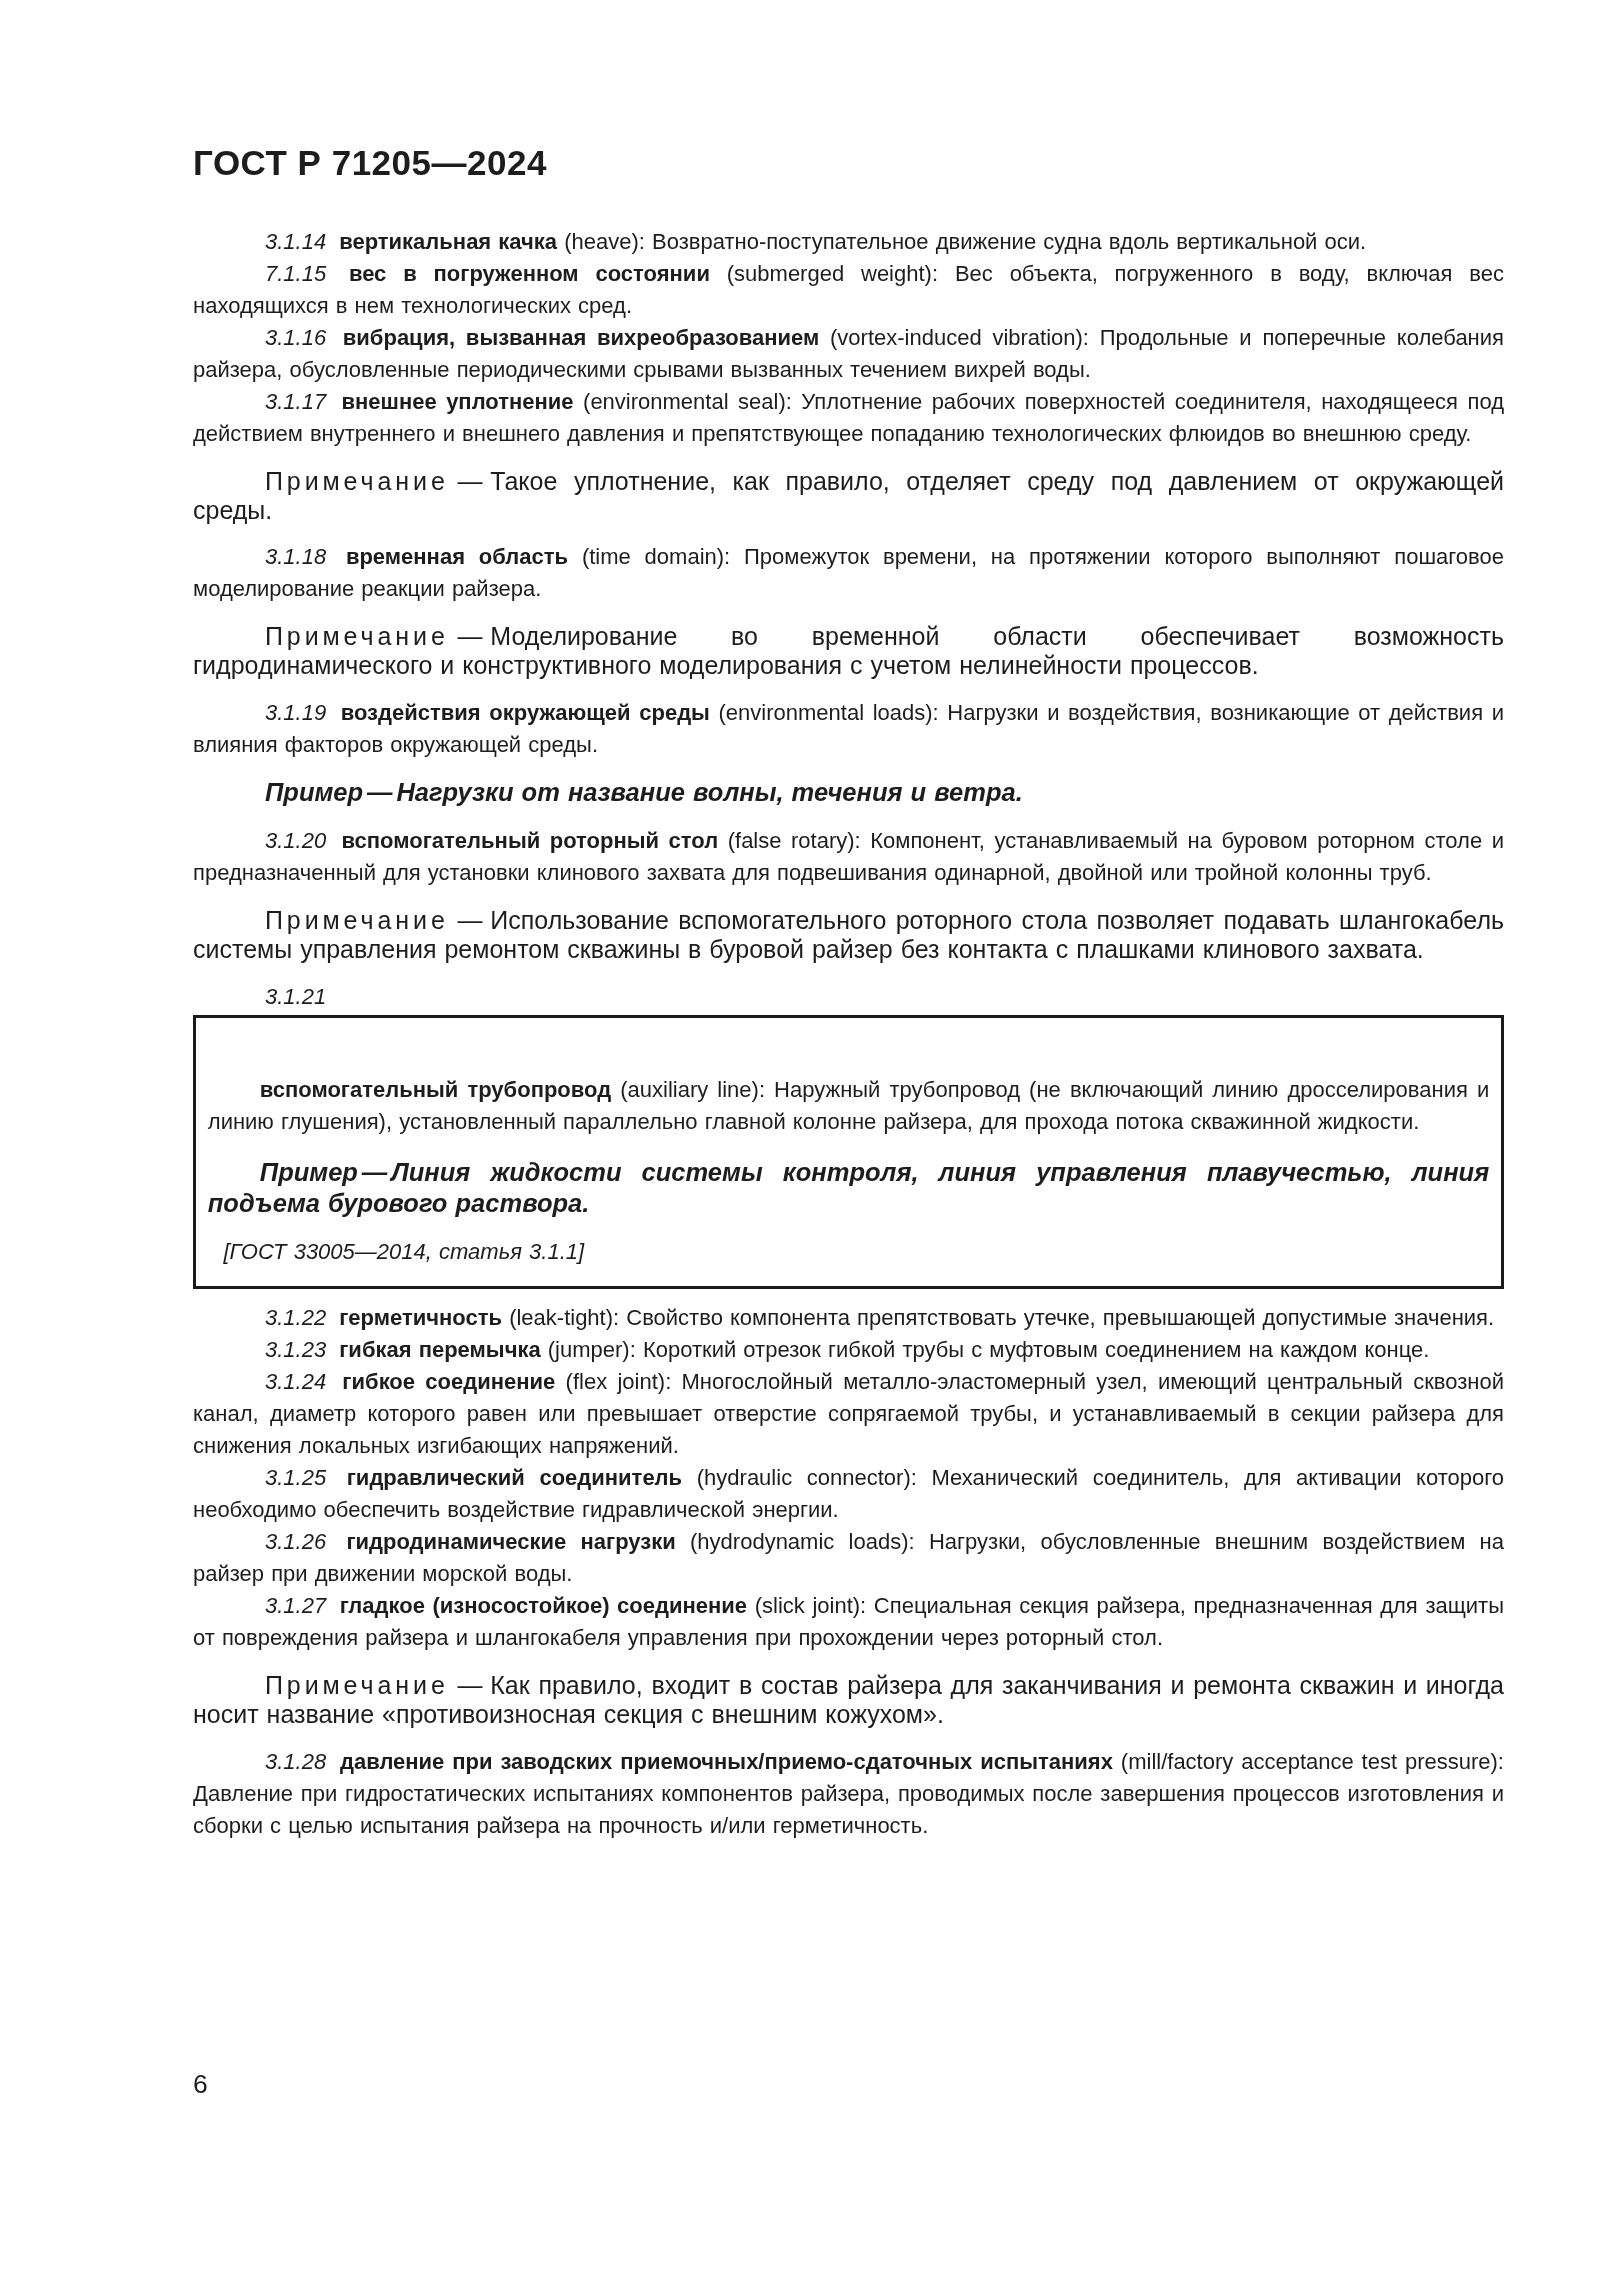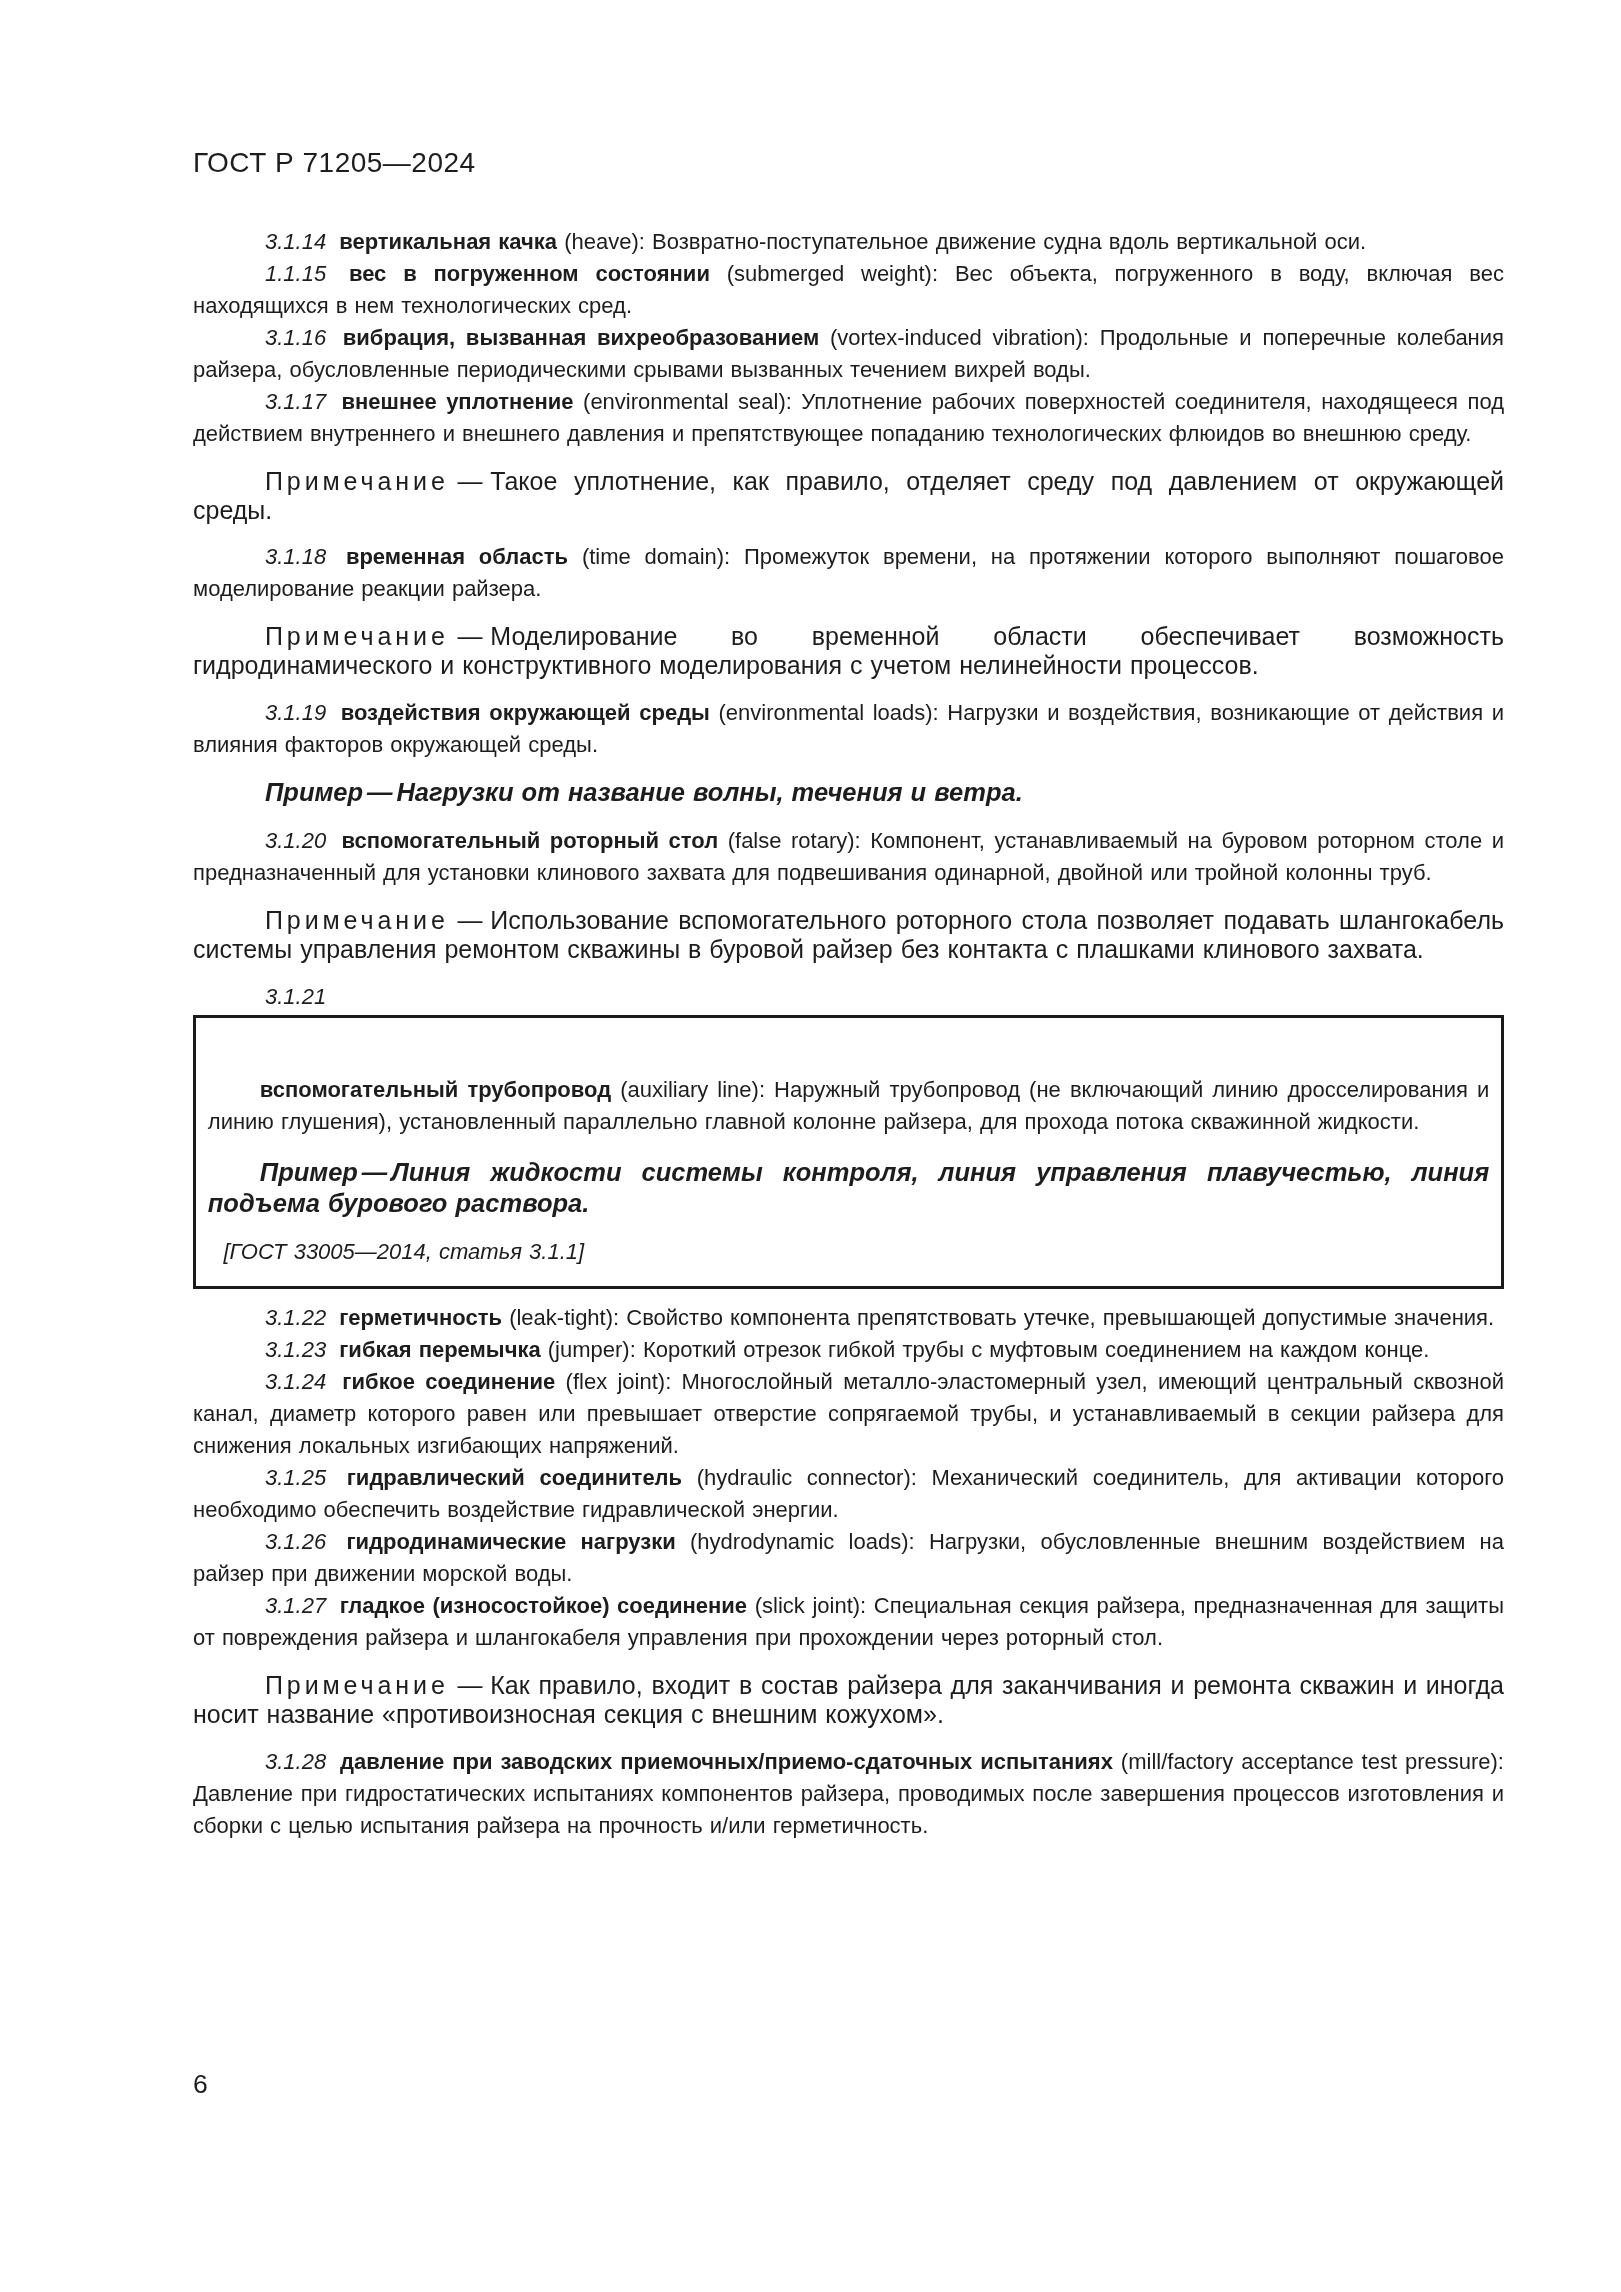--- a/index.html
+++ b/index.html
@@ -19,23 +19,23 @@
     position: absolute;
     left: 0; top: 0;
     width: 1621px;
     height: 2293px;
     background: #ffffff;
   }
   .running-header {
     position: absolute;
     left: 193px;
     top: 147px;
-    font-size: 28px;
+    font-size: 35px;
     line-height: 32px;
-    font-weight: 400;
+    font-weight: 700;
     letter-spacing: 0.5px;
     white-space: nowrap;
   }
   .doc-content {
     position: absolute;
     left: 193px;
     top: 226px;
     width: 1311px;
   }
   .para {
@@ -104,21 +104,21 @@
     line-height: 32px;
   }
 </style>
 </head>
 <body>
 
 <div class="page">
   <div class="running-header">ГОСТ Р 71205—2024</div>
   <main class="doc-content" id="doc-content">
       <p class="para term"><i class="tnum">3.1.14</i> <b class="tname">вертикальная качка</b> <span class="trest">(heave): Возвратно-поступательное движение судна вдоль вертикальной оси.</span></p>
-      <p class="para term"><i class="tnum">1.1.15</i> <b class="tname">вес в погруженном состоянии</b> <span class="trest">(submerged weight): Вес объекта, погруженного в воду, включая вес находящихся в нем технологических сред.</span></p>
+      <p class="para term"><i class="tnum">7.1.15</i> <b class="tname">вес в погруженном состоянии</b> <span class="trest">(submerged weight): Вес объекта, погруженного в воду, включая вес находящихся в нем технологических сред.</span></p>
       <p class="para term"><i class="tnum">3.1.16</i> <b class="tname">вибрация, вызванная вихреобразованием</b> <span class="trest">(vortex-induced vibration): Продольные и поперечные колебания райзера, обусловленные периодическими срывами вызванных течением вихрей воды.</span></p>
       <p class="para term"><i class="tnum">3.1.17</i> <b class="tname">внешнее уплотнение</b> <span class="trest">(environmental seal): Уплотнение рабочих поверхностей соединителя, находящееся под действием внутреннего и внешнего давления и препятствующее попаданию технологических флюидов во внешнюю среду.</span></p>
       <p class="para note"><span class="note-label">Примечание</span><span class="dash">—</span><span class="note-text">Такое уплотнение, как правило, отделяет среду под давлением от окружающей среды.</span></p>
       <p class="para term"><i class="tnum">3.1.18</i> <b class="tname">временная область</b> <span class="trest">(time domain): Промежуток времени, на протяжении которого выполняют пошаговое моделирование реакции райзера.</span></p>
       <p class="para note"><span class="note-label">Примечание</span><span class="dash">—</span><span class="note-text">Моделирование во временной области обеспечивает возможность гидродинамического и конструктивного моделирования с учетом нелинейности процессов.</span></p>
       <p class="para term"><i class="tnum">3.1.19</i> <b class="tname">воздействия окружающей среды</b> <span class="trest">(environmental loads): Нагрузки и воздействия, возникающие от действия и влияния факторов окружающей среды.</span></p>
       <p class="para example"><span class="ex-label">Пример</span><span class="dash">—</span><span class="ex-text">Нагрузки от название волны, течения и ветра.</span></p>
       <p class="para term"><i class="tnum">3.1.20</i> <b class="tname">вспомогательный роторный стол</b> <span class="trest">(false rotary): Компонент, устанавливаемый на буровом роторном столе и предназначенный для установки клинового захвата для подвешивания одинарной, двойной или тройной колонны труб.</span></p>
       <p class="para note"><span class="note-label">Примечание</span><span class="dash">—</span><span class="note-text">Использование вспомогательного роторного стола позволяет подавать шлангокабель системы управления ремонтом скважины в буровой райзер без контакта с плашками клинового захвата.</span></p>
       <p class="para num-only"><i class="tnum">3.1.21</i></p>

